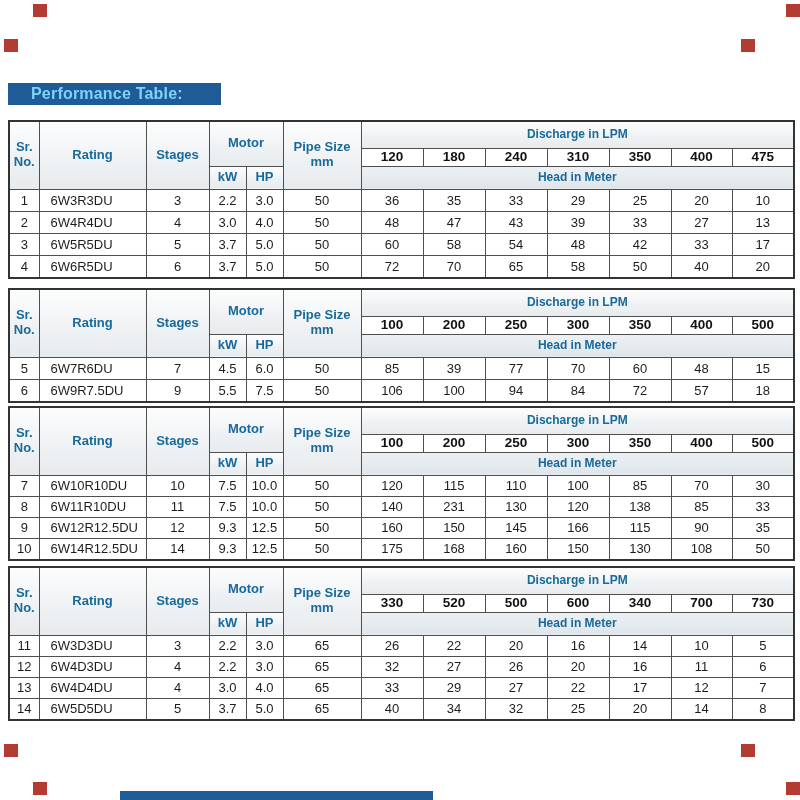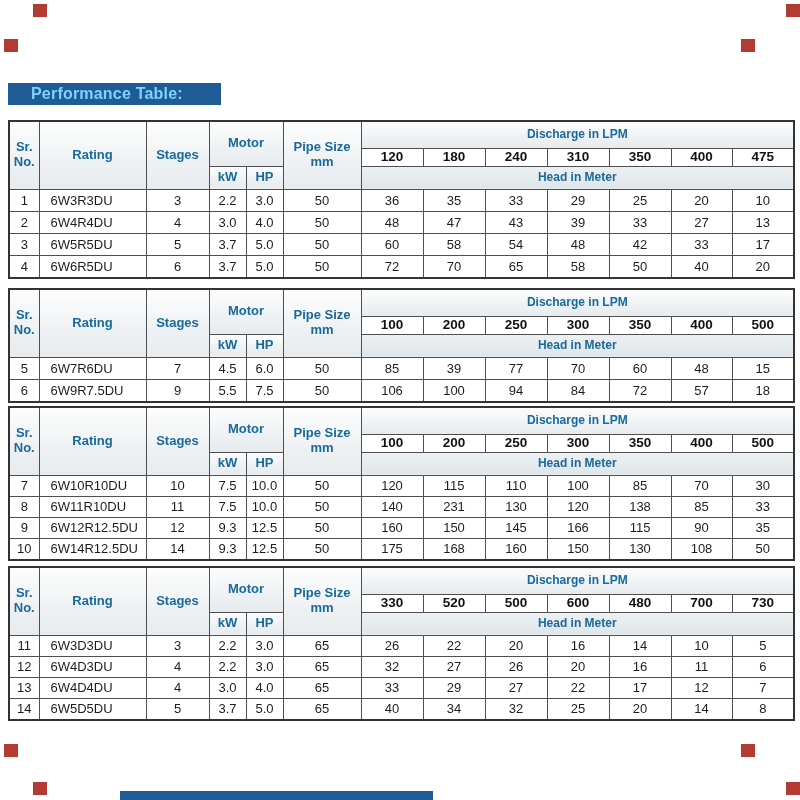--- a/index.html
+++ b/index.html
@@ -360,21 +360,21 @@
           <th rowspan="3">Stages</th>
           <th rowspan="2" colspan="2">Motor</th>
           <th rowspan="3">Pipe Size<br>mm</th>
           <th class="dlabel" colspan="7">Discharge in LPM</th>
         </tr>
         <tr class="hr2">
           <th class="dval">330</th>
           <th class="dval">520</th>
           <th class="dval">500</th>
           <th class="dval">600</th>
-          <th class="dval">480</th>
+          <th class="dval">340</th>
           <th class="dval">700</th>
           <th class="dval">730</th>
         </tr>
         <tr class="hr3">
           <th>kW</th>
           <th>HP</th>
           <th class="band" colspan="7">Head in Meter</th>
         </tr>
       </thead>
       <tbody>

